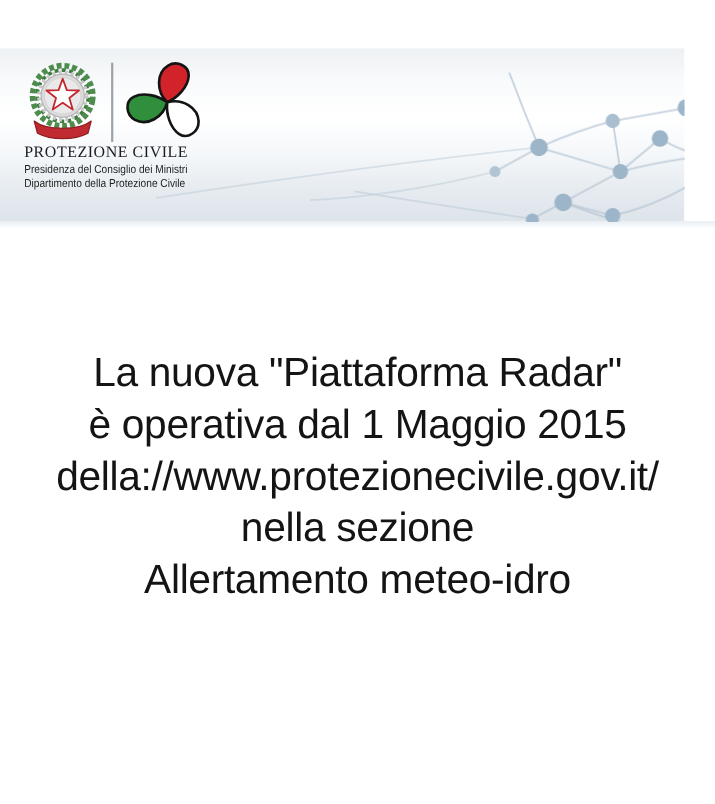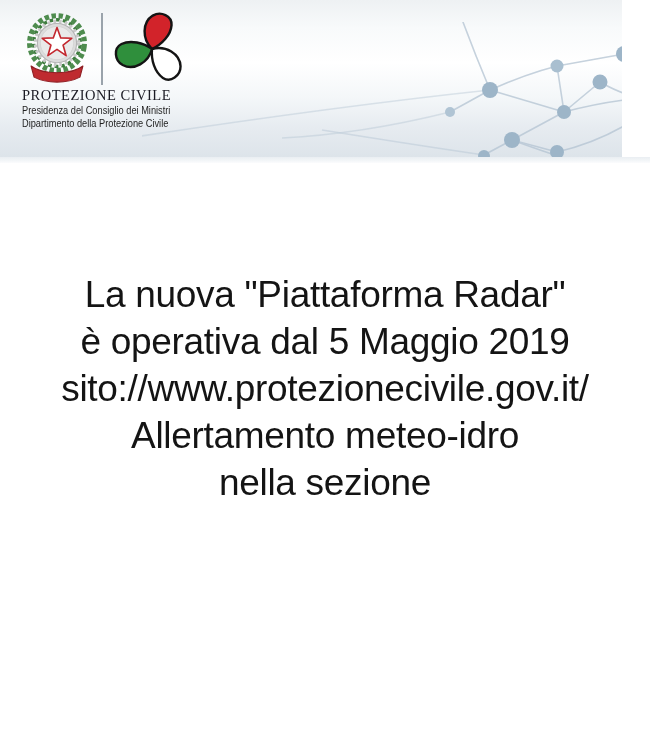--- a/index.html
+++ b/index.html
@@ -12,20 +12,21 @@
   }
 
   
   .header {
     position:relative;
     width:622px; height:157px;
     background:linear-gradient(180deg,
       #eef1f3 0%, #f8fafb 18%, #ffffff 40%,
       #f4f7f9 62%, #e6ebf0 82%, #dde4ea 100%);
     overflow:hidden;
+    margin-top:44px;
   }
   .header-bottom-strip {
     width:650px; height:6px;
     background:linear-gradient(180deg,#eaeef2 0%, #f3f6f8 60%, #fbfcfd 100%);
   }
 
   .network-decoration {
     position:absolute; right:0; bottom:0;
     width:480px; height:135px;
     pointer-events:none;
@@ -135,17 +136,17 @@
   <div class="org-text">
     <div class="org-title">PROTEZIONE CIVILE</div>
     <div class="org-sub">Presidenza del Consiglio dei Ministri</div>
     <div class="org-sub">Dipartimento della Protezione Civile</div>
   </div>
 </div>
 <div class="header-bottom-strip"></div>
 
 <div class="notice">
   <div class="notice-line">La nuova "Piattaforma Radar"</div>
-  <div class="notice-line">è operativa dal 5 Maggio 2019</div>
-  <div class="notice-line">sito://www.protezionecivile.gov.it/</div>
+  <div class="notice-line">è operativa dal 1 Maggio 2015</div>
+  <div class="notice-line">della://www.protezionecivile.gov.it/</div>
+  <div class="notice-line">nella sezione</div>
   <div class="notice-line">Allertamento meteo-idro</div>
-  <div class="notice-line">nella sezione</div>
 </div>
 
 </body></html>

